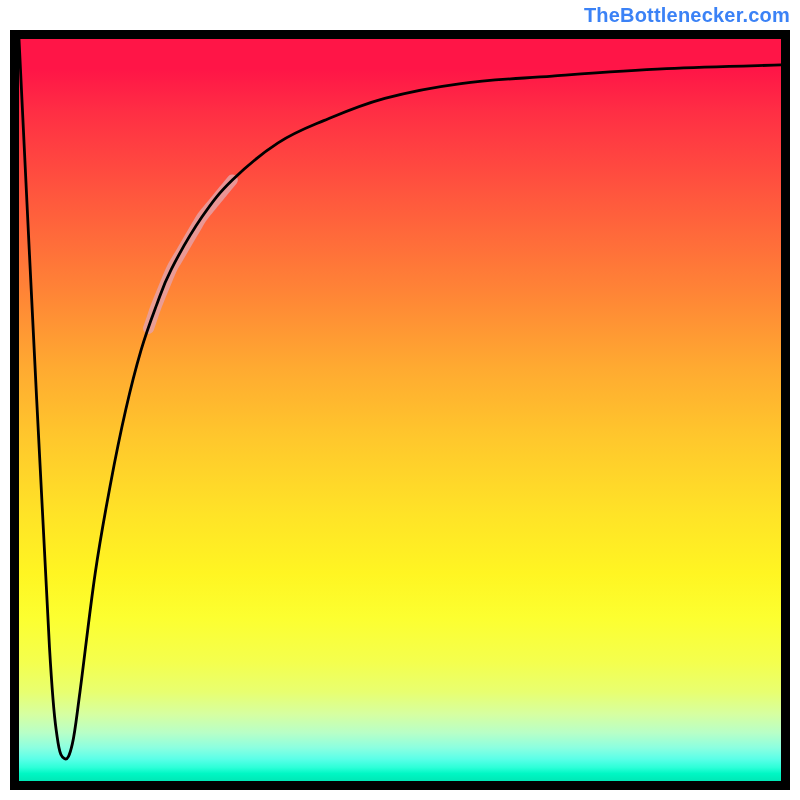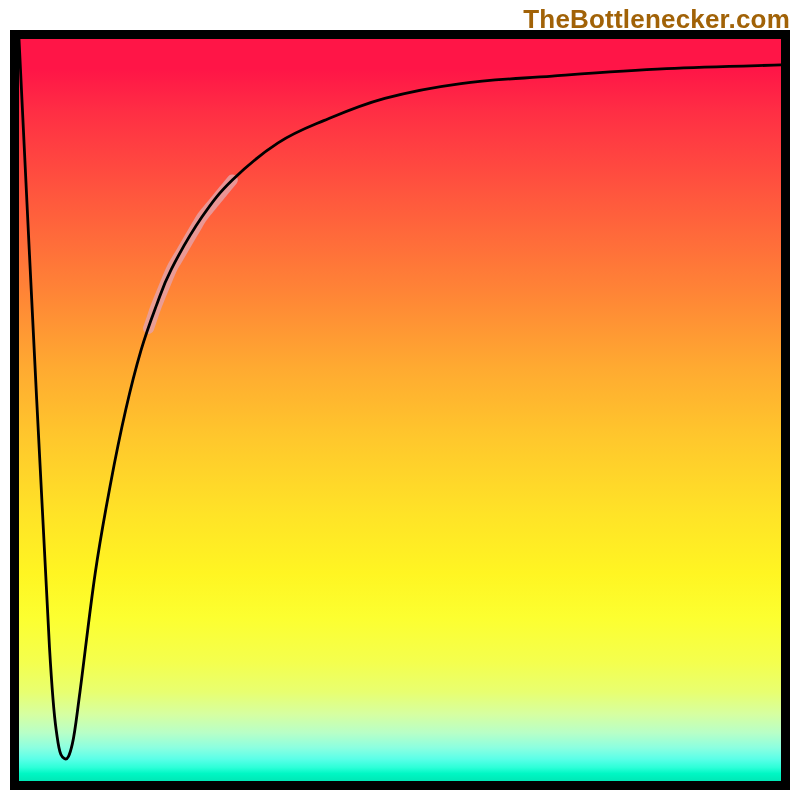--- a/index.html
+++ b/index.html
@@ -3,23 +3,23 @@
 <meta charset="utf-8">
 <style>
   * { margin: 0; padding: 0; box-sizing: border-box; }
   html, body { width: 800px; height: 800px; overflow: hidden; background: #fff; }
   .wrap { position: relative; width: 800px; height: 800px; }
   .attribution {
     position: absolute;
     top: 4px;
     right: 10px;
     font-family: Arial, Helvetica, sans-serif;
-    font-size: 26px;
+    font-size: 20px;
     font-weight: 600;
-    color: #a16207;
+    color: #3b82f6;
     letter-spacing: 0.2px;
   }
   .plot-frame {
     position: absolute;
     left: 10px;
     top: 30px;
     width: 780px;
     height: 760px;
     background: linear-gradient(to bottom,
       #ff1547 0%,

